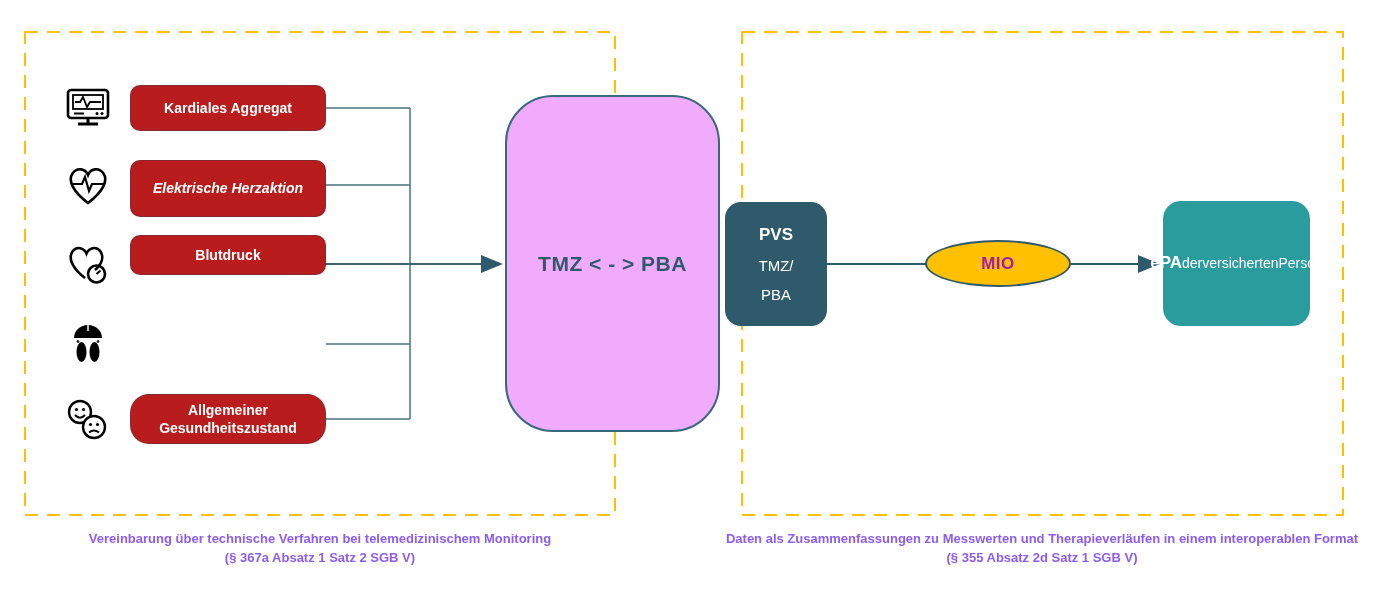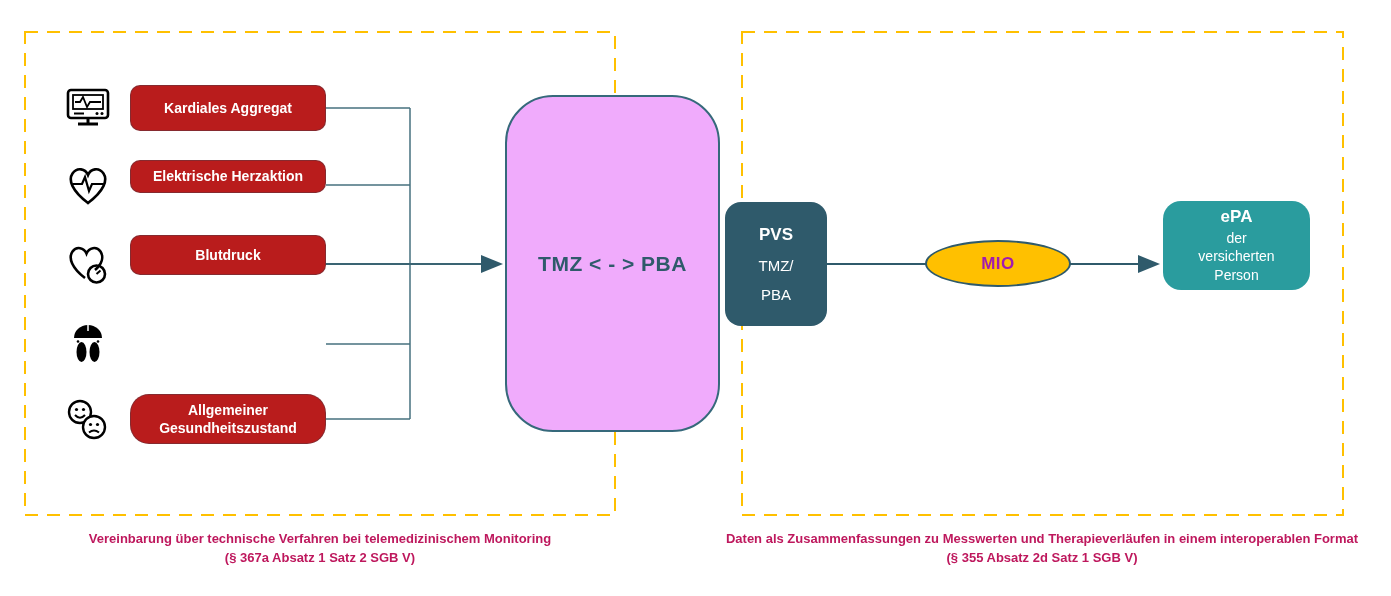--- a/index.html
+++ b/index.html
@@ -30,28 +30,28 @@
   .pvs-title { font-weight:bold; font-size:17px; }
   .pvs-line  { font-size:15px; }
 
   .mio-ellipse {
     position:absolute; left:925px; top:240px; width:146px; height:47px;
     background:#FFC000; border:2px solid #2F5A6B; border-radius:50%;
     display:flex; align-items:center; justify-content:center;
     color:#a21caf; font-weight:bold; font-size:17px; letter-spacing:.5px;
   }
   .epa-box {
-    position:absolute; left:1163px; top:201px; width:147px; height:89px;
+    position:absolute; left:1163px; top:201px; width:147px; height:125px;
     background:#2A9C9E; border-radius:18px; color:#ffffff;
-    display:flex; flex-direction:column; align-items:center; justify-content:center;
+    display:flex; flex-direction:row; align-items:center; justify-content:center;
   }
   .epa-title { font-weight:bold; font-size:17px; margin-bottom:2px; }
   .epa-line  { font-size:14px; line-height:1.32; }
 
-  .caption { position:absolute; text-align:center; color:#be185d; font-weight:bold; font-size:13px; line-height:1.45; }
+  .caption { position:absolute; text-align:center; color:#8b5cf6; font-weight:bold; font-size:13px; line-height:1.45; }
   .caption-left  { left:25px;  top:530px; width:590px; }
   .caption-right { left:712px; top:530px; width:660px; }
 </style>
 </head>
 <body>
 
 <div class="canvas">
 
   <svg class="overlay" width="1391" height="596" viewBox="0 0 1391 596">
     <defs>
@@ -120,21 +120,21 @@
       <circle cx="19.5" cy="12.5" r="1.6" fill="#000"></circle>
       <path d="M11 18 Q16 23.5 21 18" fill="none" stroke="#000" stroke-width="2"></path>
       <circle cx="30" cy="30" r="11" fill="#fff" stroke="#000" stroke-width="2.4"></circle>
       <circle cx="26.5" cy="27.5" r="1.6" fill="#000"></circle>
       <circle cx="33.5" cy="27.5" r="1.6" fill="#000"></circle>
       <path d="M25 35.5 Q30 31.5 35 35.5" fill="none" stroke="#000" stroke-width="2"></path>
     </svg>
   </div>
 
   <div class="item-box" style="top:85px;height:46px;">Kardiales Aggregat</div>
-  <div class="item-box" style="top:160px;height:33px;">Elektrische Herzaktion</div>
+  <div class="item-box" style="top:160px;height:57px;font-style:italic;">Elektrische Herzaktion</div>
   <div class="item-box" style="top:235px;height:40px;">Blutdruck</div>
   <div class="item-box" style="top:394px;height:50px;border-radius:19px;">Allgemeiner Gesundheitszustand</div>
 
   <div class="tmz-box">
     <span>TMZ &lt; - &gt; PBA</span>
   </div>
 
   <div class="pvs-box">
     <span class="pvs-title">PVS</span>
     <span class="pvs-line">TMZ/</span>

